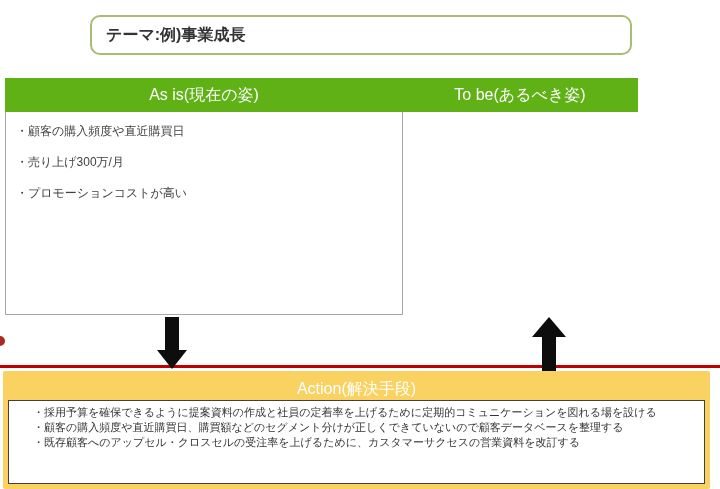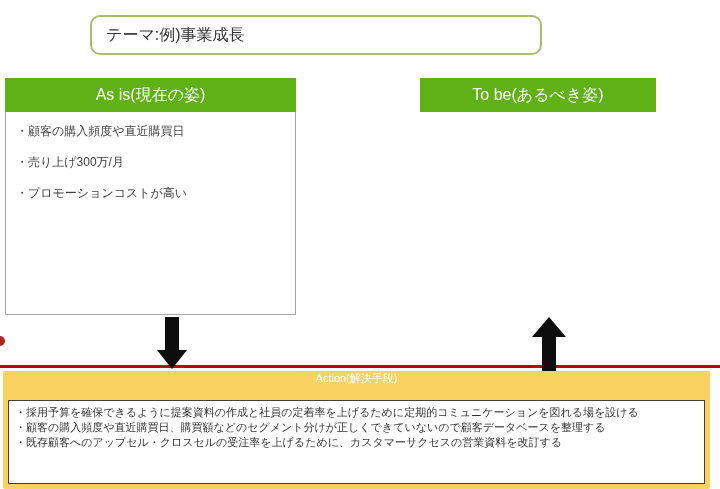--- a/index.html
+++ b/index.html
@@ -13,39 +13,40 @@
     width: 720px;
     height: 489px;
     background: #ffffff;
     overflow: hidden;
   }
 
   
   .title-box {
     position: absolute;
     left: 90px; top: 15px;
-    width: 452px; height: 40px;
+    width: 542px; height: 40px;
     border: 2px solid #a8bc72;
     border-radius: 10px;
     background: #ffffff;
     display: flex;
     align-items: center;
     padding-left: 14px;
     font-size: 16px;
     color: #333333;
+    font-weight: bold;
   }
 
   
   .panel {
     position: absolute;
     top: 78px;
     height: 237px;
   }
-  .panel-asis  { left: 5px;   width: 291px; }
-  .panel-tobe  { left: 379px; width: 277px; padding-left: 41px; }
+  .panel-asis  { left: 5px;   width: 398px; }
+  .panel-tobe  { left: 361px; width: 277px; padding-left: 41px; }
   .panel-header {
     height: 34px;
     background: #5fb115;
     color: #ffffff;
     font-size: 16px;
     display: flex;
     align-items: center;
     justify-content: center;
   }
   .panel-body {
@@ -92,32 +93,32 @@
   .action-box {
     position: absolute;
     left: 3px; top: 371px;
     width: 707px; height: 118px;
     background: #f9d262;
     border-radius: 2px;
   }
   .action-header {
     height: 29px;
     color: #ffffff;
-    font-size: 11px;
+    font-size: 16px;
     display: flex;
-    align-items: flex-start;
+    align-items: flex-end;
     justify-content: center;
   }
   .action-body {
     position: absolute;
     left: 5px; top: 29px;
     width: 697px; height: 84px;
     background: #ffffff;
     border: 1px solid #404040;
-    padding: 4px 6px;
+    padding: 4px 24px;
     font-size: 11px;
     color: #333333;
   }
   .action-body ul { list-style: none; }
   .action-body li { line-height: 15px; }
 </style>
 </head>
 <body>
 
 <div class="slide">

